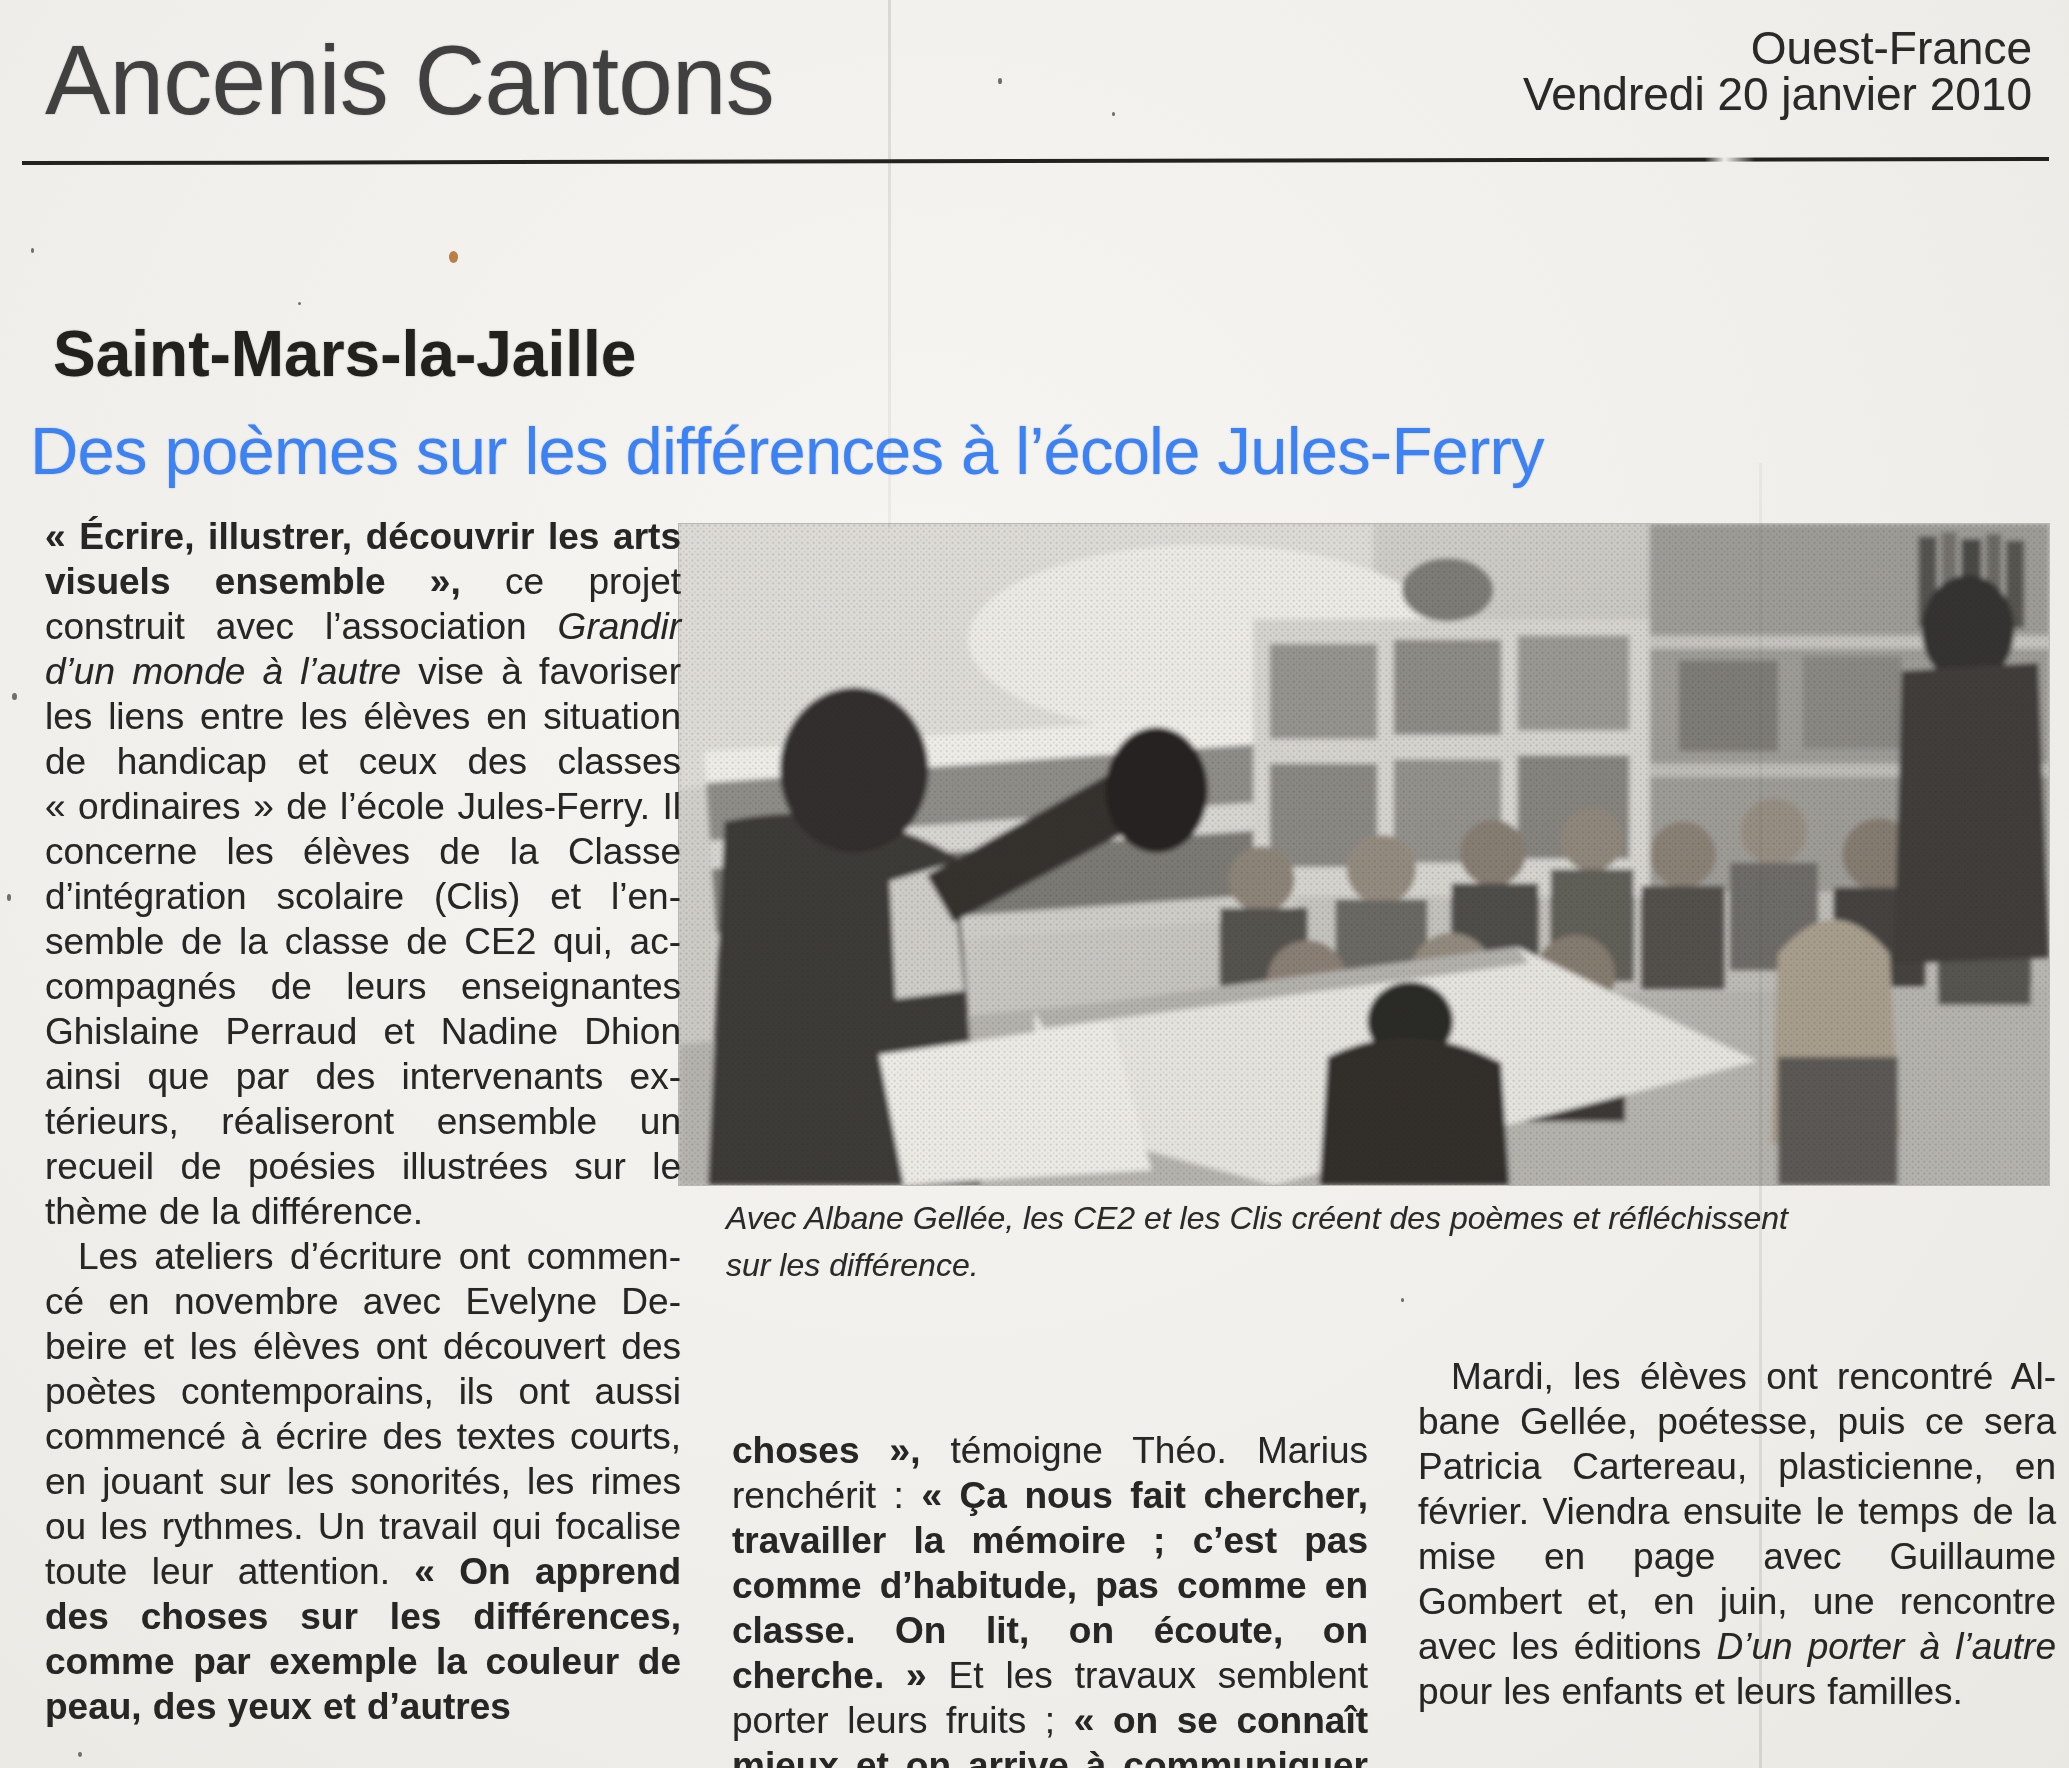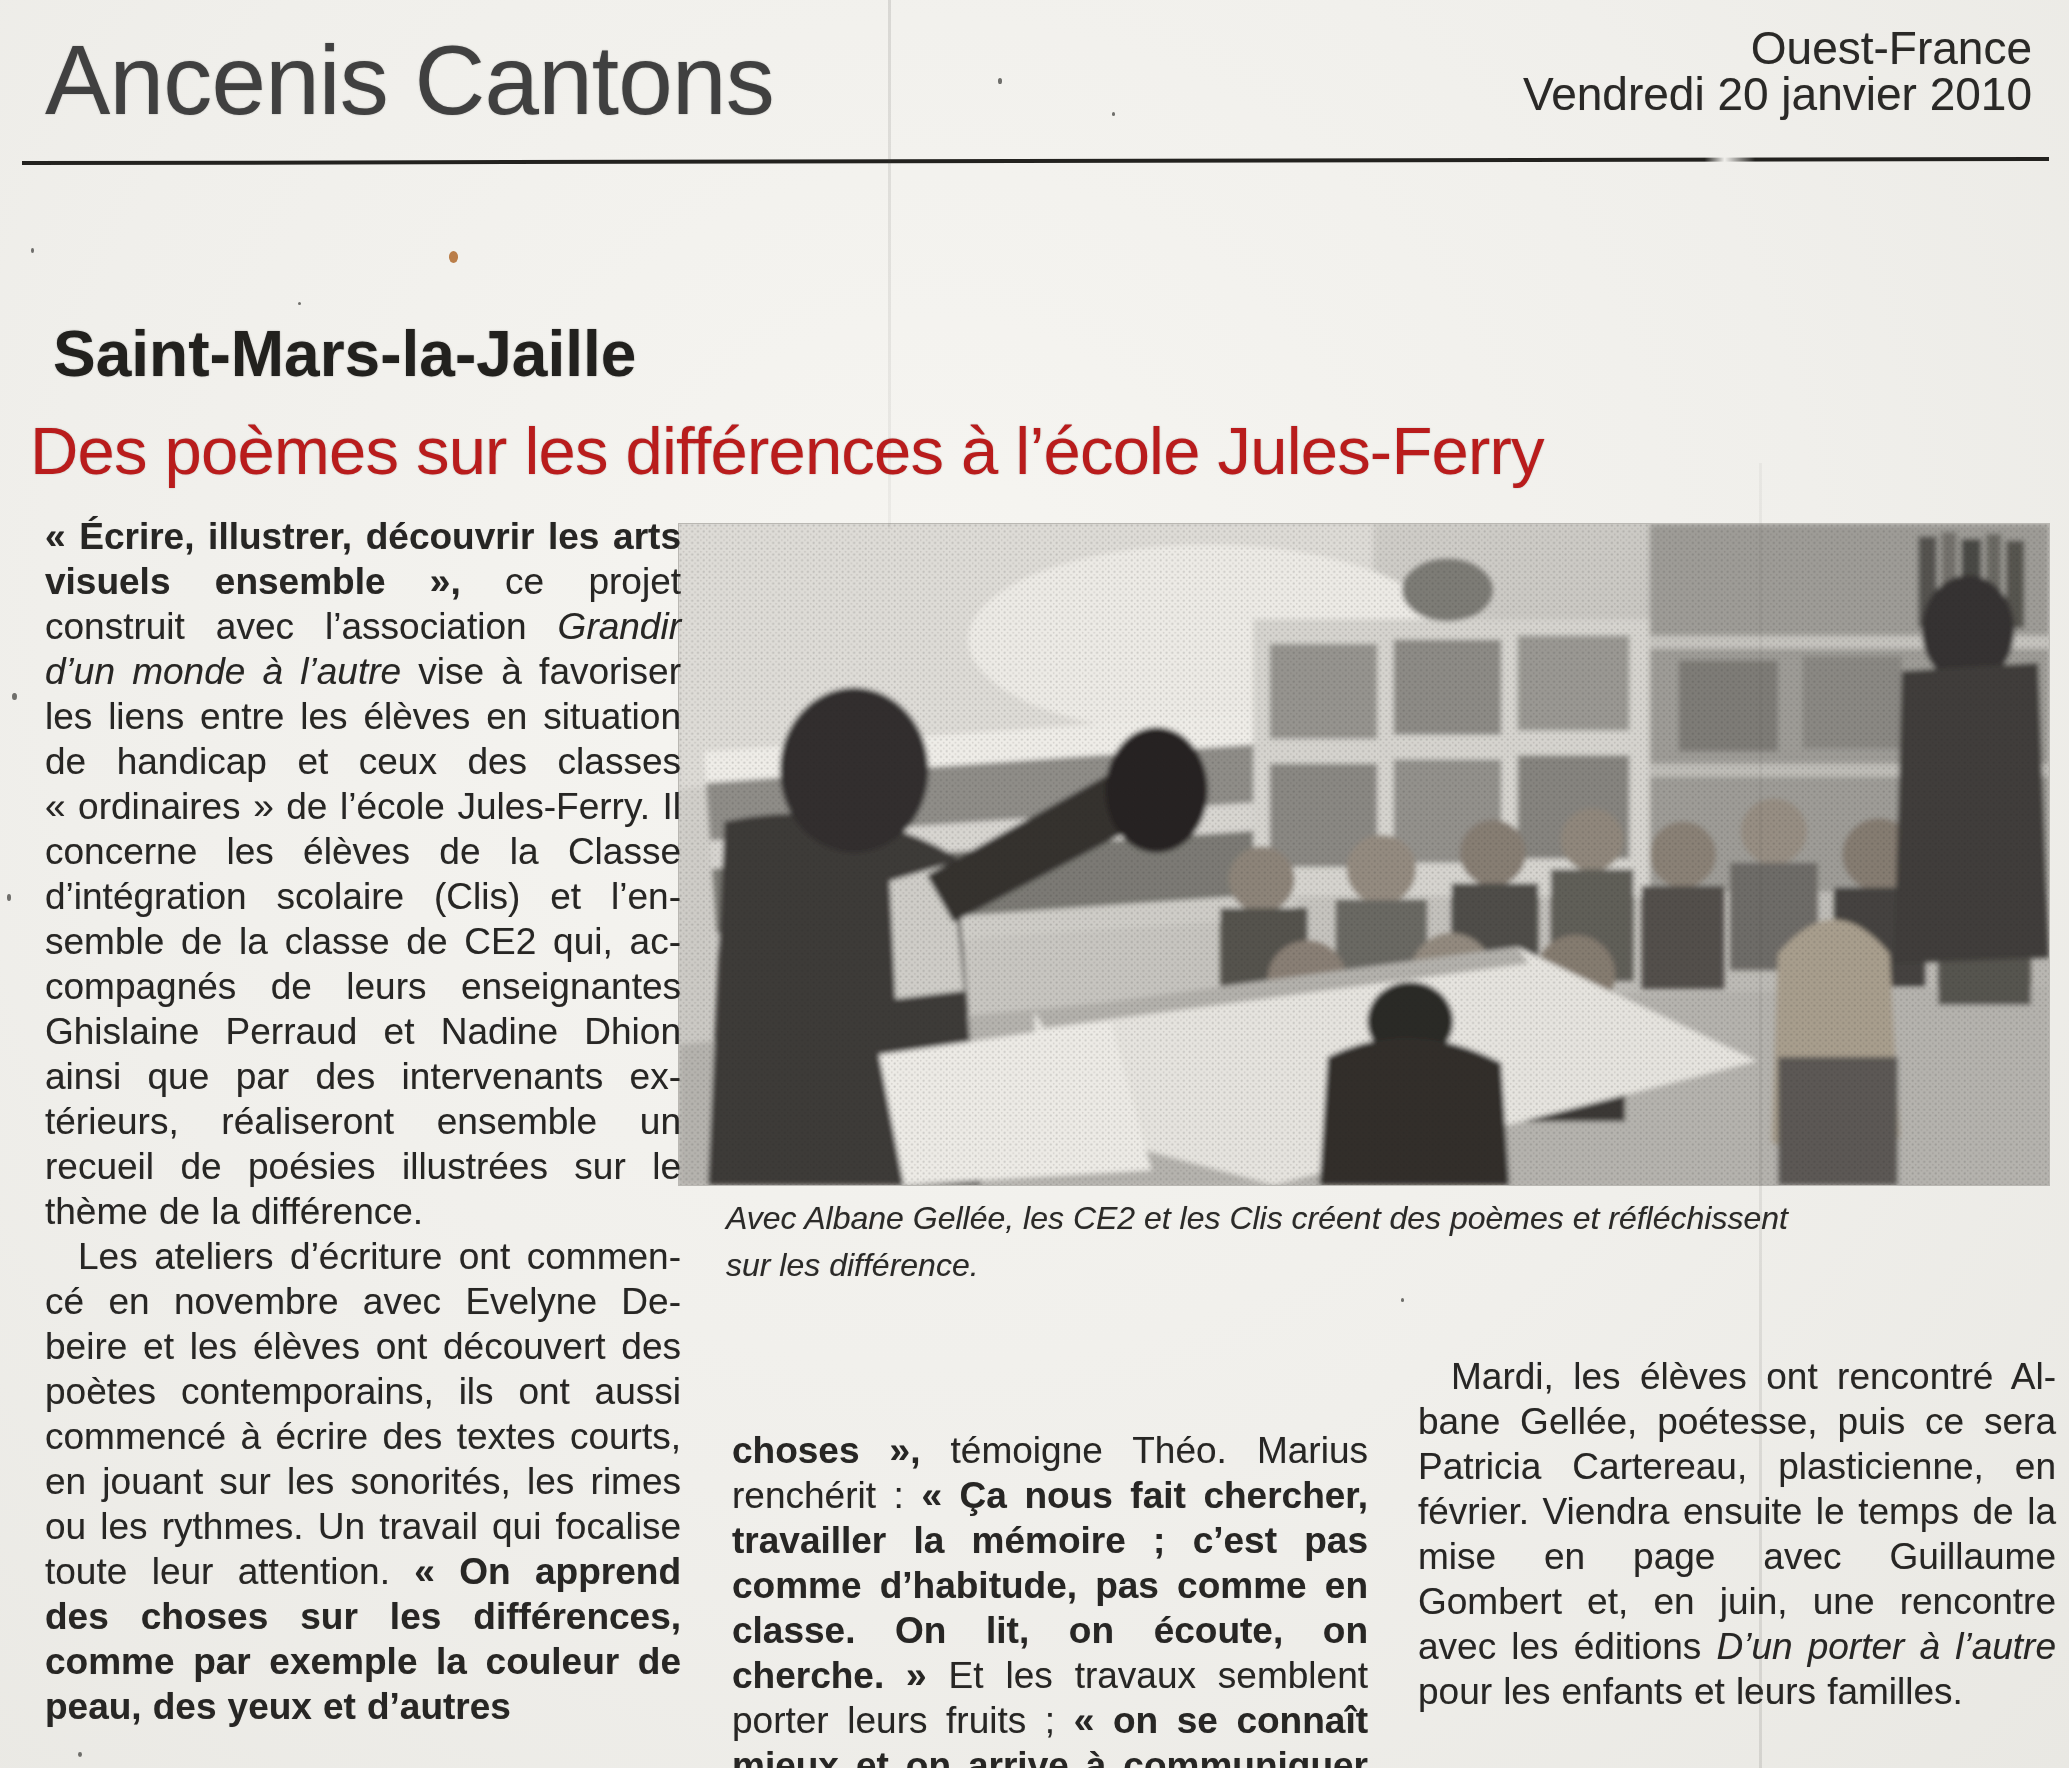--- a/index.html
+++ b/index.html
@@ -29,21 +29,21 @@
   }
   
   .section{
     position:absolute;left:43px;top:307px;margin:10px;
     font-size:64px;font-weight:700;color:#22211e;
     text-shadow:0 0 1.7px rgba(40,40,38,.4);
     white-space:nowrap;
   }
   .headline{
     position:absolute;left:30px;top:412px;margin:0;
-    font-size:67px;font-weight:400;letter-spacing:-0.8px;color:#b91c1c;
+    font-size:67px;font-weight:400;letter-spacing:-0.8px;color:#3b82f6;
     text-shadow:0 0 1.7px rgba(40,40,38,.3);
     white-space:nowrap;
   }
   
   .photo{
     position:absolute;left:679px;top:524px;width:1370px;height:661px;margin:0;
     outline:0.8px solid #b9b7b2;
   }
   .photo svg{display:block;width:100%;height:100%;}
   .caption{

